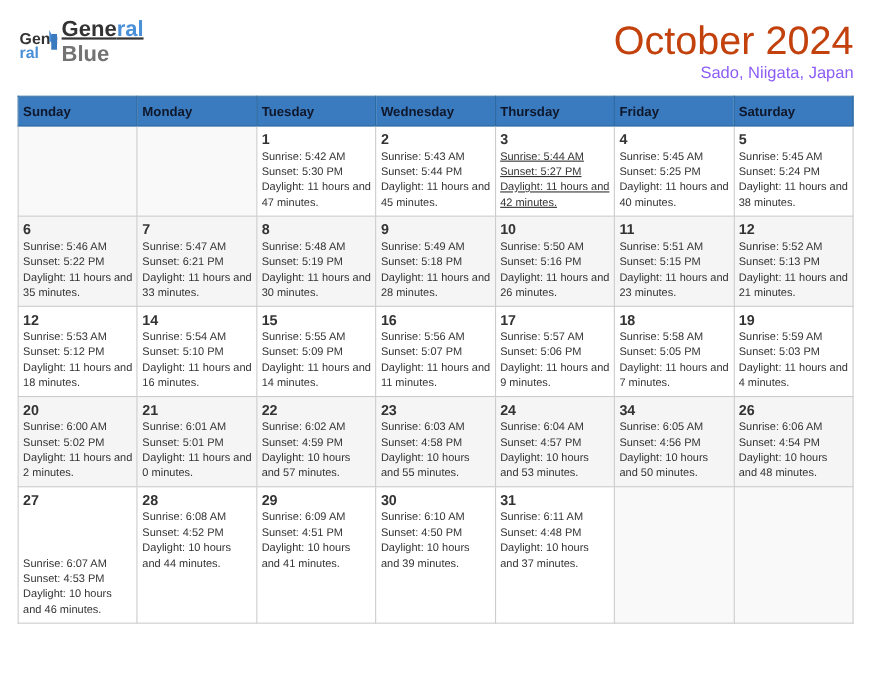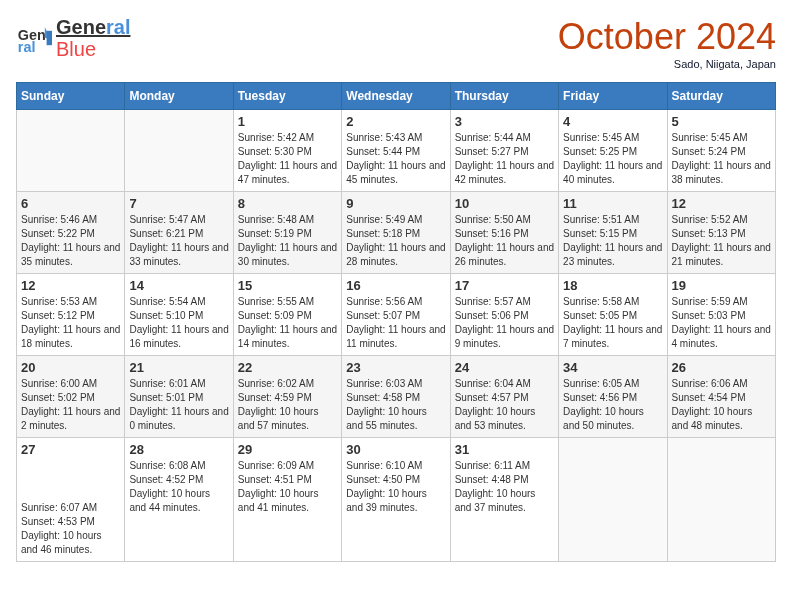--- a/index.html
+++ b/index.html
@@ -27,31 +27,31 @@
     }
     .title-block {
       text-align: right;
     }
     .month-title {
       font-size: 36px;
       font-weight: 300;
       color: #c2410c;
     }
     .subtitle {
-      font-size: 11px;
-      color: #0f172a;
+      font-size: 15px;
+      color: #8b5cf6;
     }
     table {
       width: 100%;
       border-collapse: collapse;
       font-size: 11px;
     }
     thead tr th {
       background: #3a7abf;
-      color: #ffffff;
+      color: #0f172a;
       padding: 6px 4px;
       text-align: left;
       font-size: 12px;
       font-weight: bold;
       border: 1px solid #2d6aa0;
     }
     tbody tr td {
       border: 1px solid #ccc;
       vertical-align: top;
       padding: 4px;
@@ -85,21 +85,21 @@
 <div class="header">
   <div class="logo">
     <svg class="logo-icon" viewBox="0 0 40 40">
       <text x="2" y="22" font-size="16" font-weight="bold" fill="#333" font-family="Arial">Gene</text>
       <text x="2" y="36" font-size="16" font-weight="bold" fill="#4a90d9" font-family="Arial">ral</text>
       <polygon points="32,8 38,20 32,20" fill="#4a90d9"></polygon>
       <polygon points="34,12 40,12 40,28 34,28" fill="#3a7abf"></polygon>
     </svg>
     <div>
       <div style="font-size:20px;font-weight:bold;color:#333;line-height:1.1;text-decoration:underline;">Gene<span style="color:#4a90d9">ral</span></div>
-      <div style="font-size:20px;font-weight:normal;color:#ef4444;line-height:1.1;">Blue</div>
+      <div style="font-size:20px;font-weight:bold;color:#737373;line-height:1.1;">Blue</div>
     </div>
   </div>
   <div class="title-block">
     <div class="month-title">October 2024</div>
     <div class="subtitle">Sado, Niigata, Japan</div>
   </div>
 </div>
 
 <table>
   <thead>
@@ -124,21 +124,21 @@
 Daylight: 11 hours and 47 minutes.</div>
         </td>
         <td>
           <span class="day-num">2</span>
           <div class="day-info" style="white-space: pre-line;">Sunrise: 5:43 AM
 Sunset: 5:44 PM
 Daylight: 11 hours and 45 minutes.</div>
         </td>
         <td>
           <span class="day-num">3</span>
-          <div class="day-info" style="white-space: pre-line;">Sunrise: 5:44 AM
+          <div class="day-info" style="white-space: pre-line; text-decoration: underline;">Sunrise: 5:44 AM
 Sunset: 5:27 PM
 Daylight: 11 hours and 42 minutes.</div>
         </td>
         <td>
           <span class="day-num">4</span>
           <div class="day-info" style="white-space: pre-line;">Sunrise: 5:45 AM
 Sunset: 5:25 PM
 Daylight: 11 hours and 40 minutes.</div>
         </td>
         <td>

